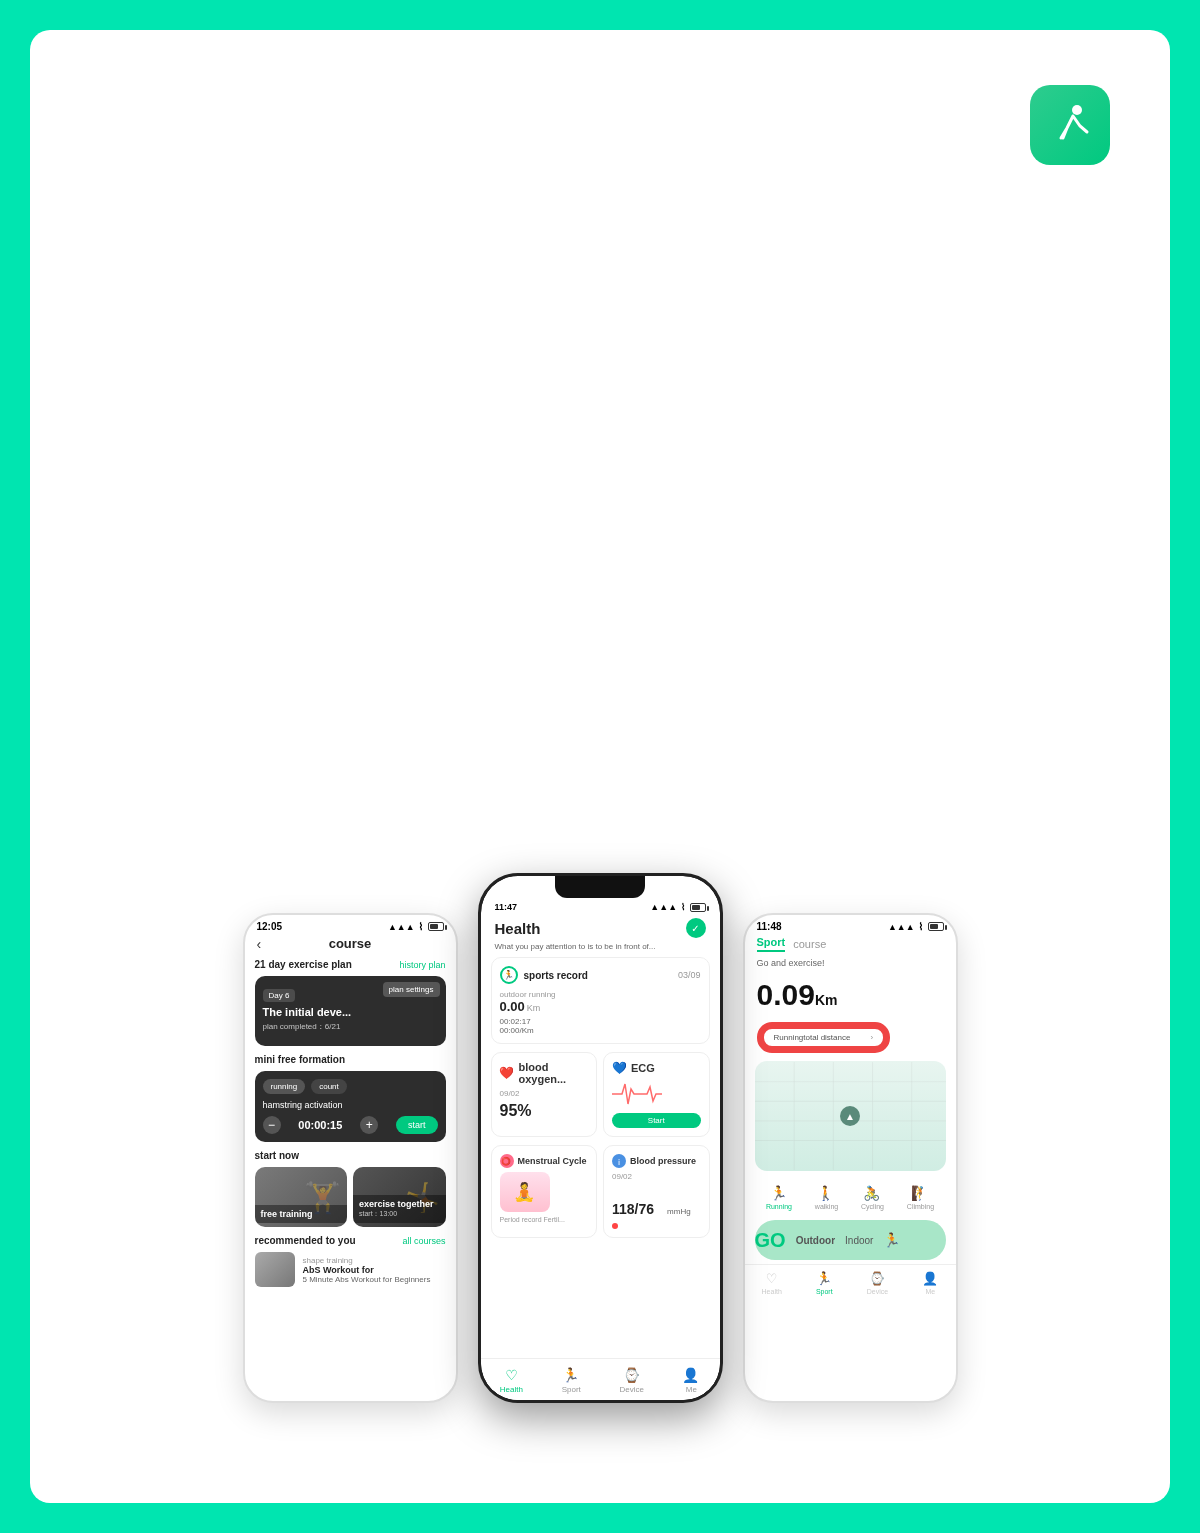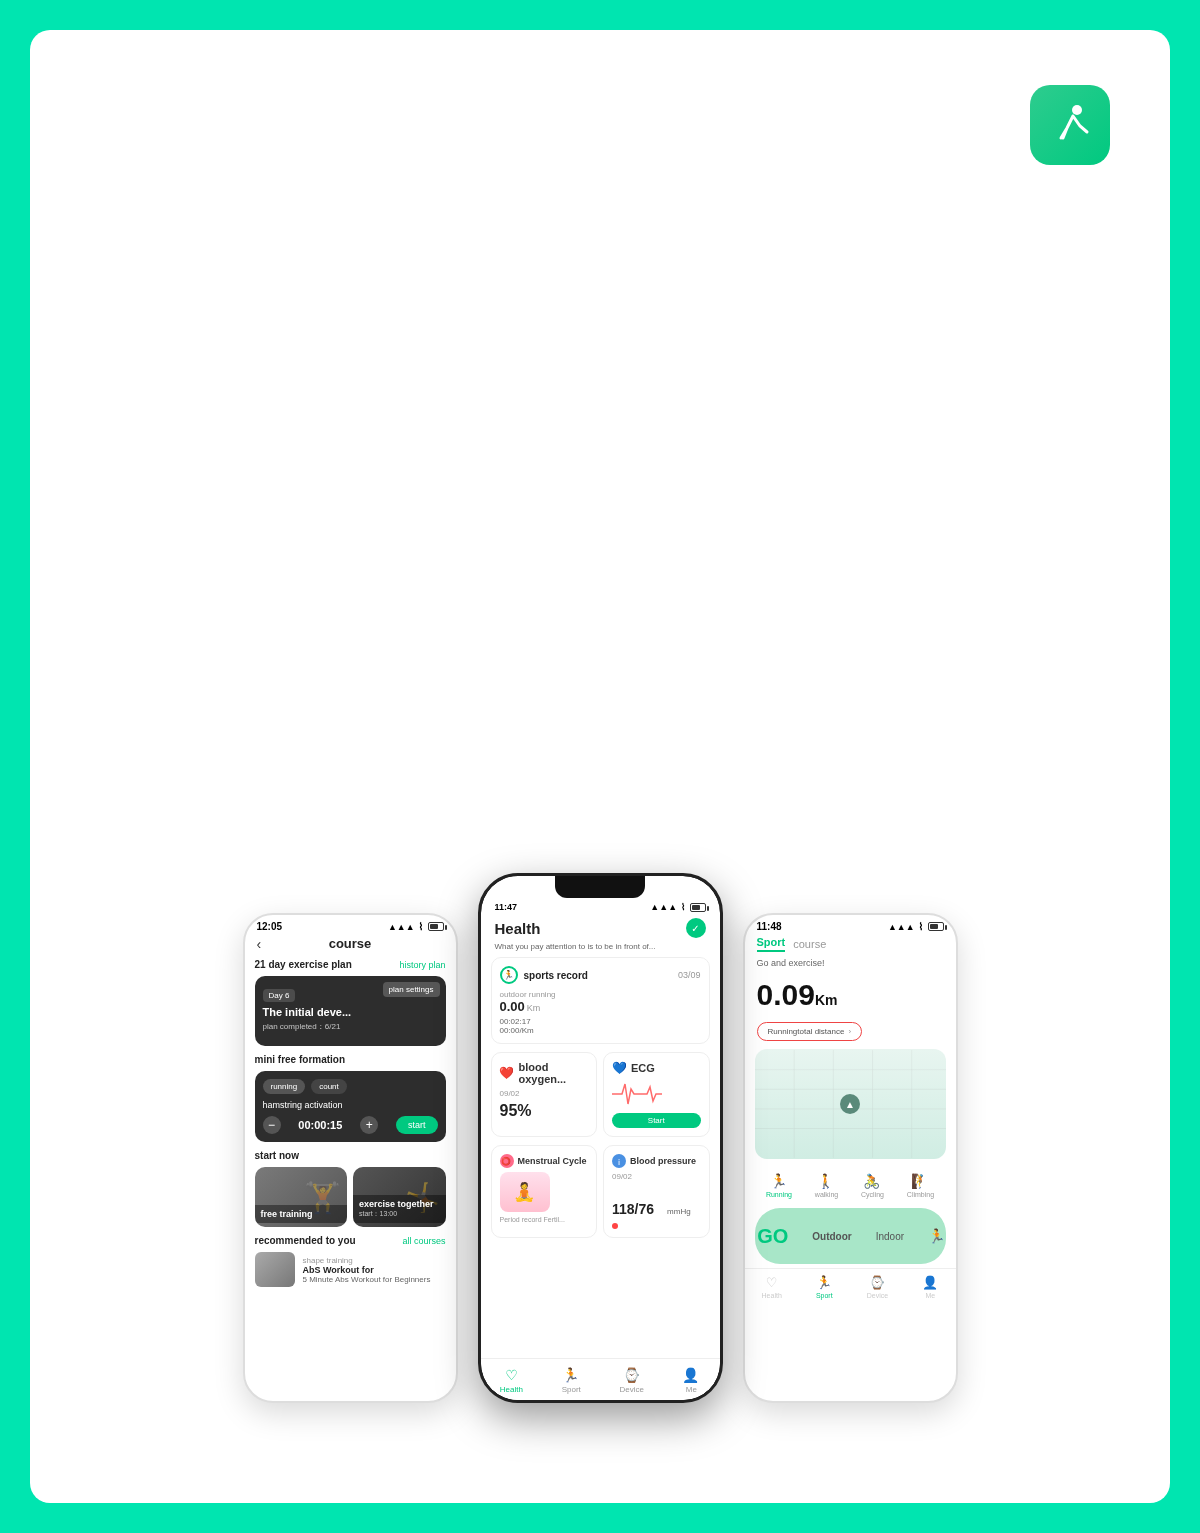--- a/index.html
+++ b/index.html
@@ -577,23 +577,23 @@
       color: #111;
       line-height: 1;
     }
     .distance-value .unit {
       font-size: 14px;
       font-weight: 600;
     }
     .running-total-row {
       display: flex;
       align-items: center;
-      gap: 4px;
+      gap: 20px;
       background: white;
-      border: 1px solid #ef4444;
+      border: 7px solid #ef4444;
       border-radius: 15px;
       padding: 4px 10px;
       width: fit-content;
       margin: 4px 12px 0;
     }
     .running-total-row .rt-label {
       font-size: 8px;
       color: #555;
     }
     .running-total-row .rt-arrow {
@@ -651,25 +651,25 @@
     .sport-tab-item.active .si-icon {
       color: #00c980;
     }
     .sport-tab-item.active .si-label {
       color: #00c980;
     }
     .go-button {
       margin: 4px 10px;
       background: #a8e6c8;
       border-radius: 25px;
-      height: 56px;
-      display: flex;
-      align-items: center;
-      justify-content: flex-end;
-      gap: 24px;
+      height: 40px;
+      display: flex;
+      align-items: center;
+      justify-content: flex-start;
+      gap: 10px;
     }
     .go-text {
       font-size: 20px;
       font-weight: 900;
       color: #00c980;
     }
     .go-outdoor {
       font-size: 10px;
       color: #555;
       font-weight: 600;

